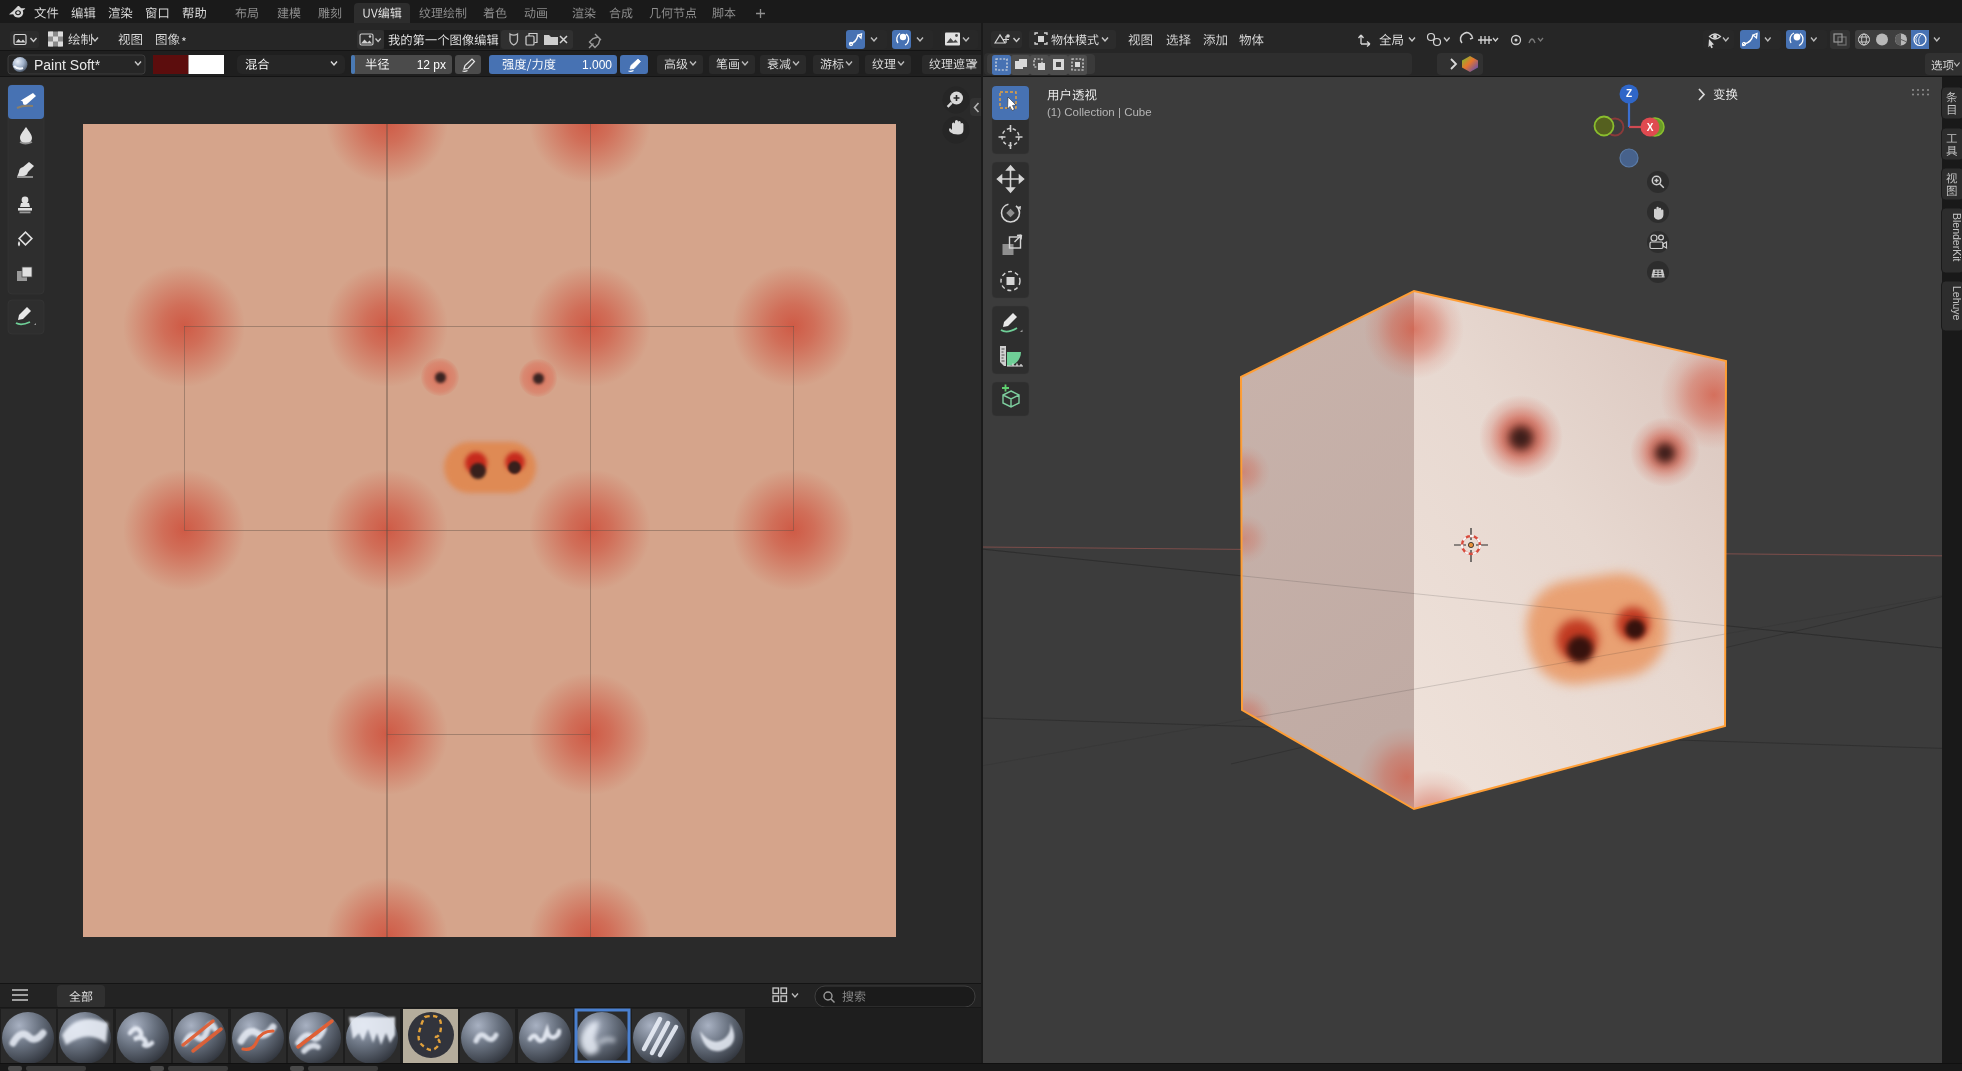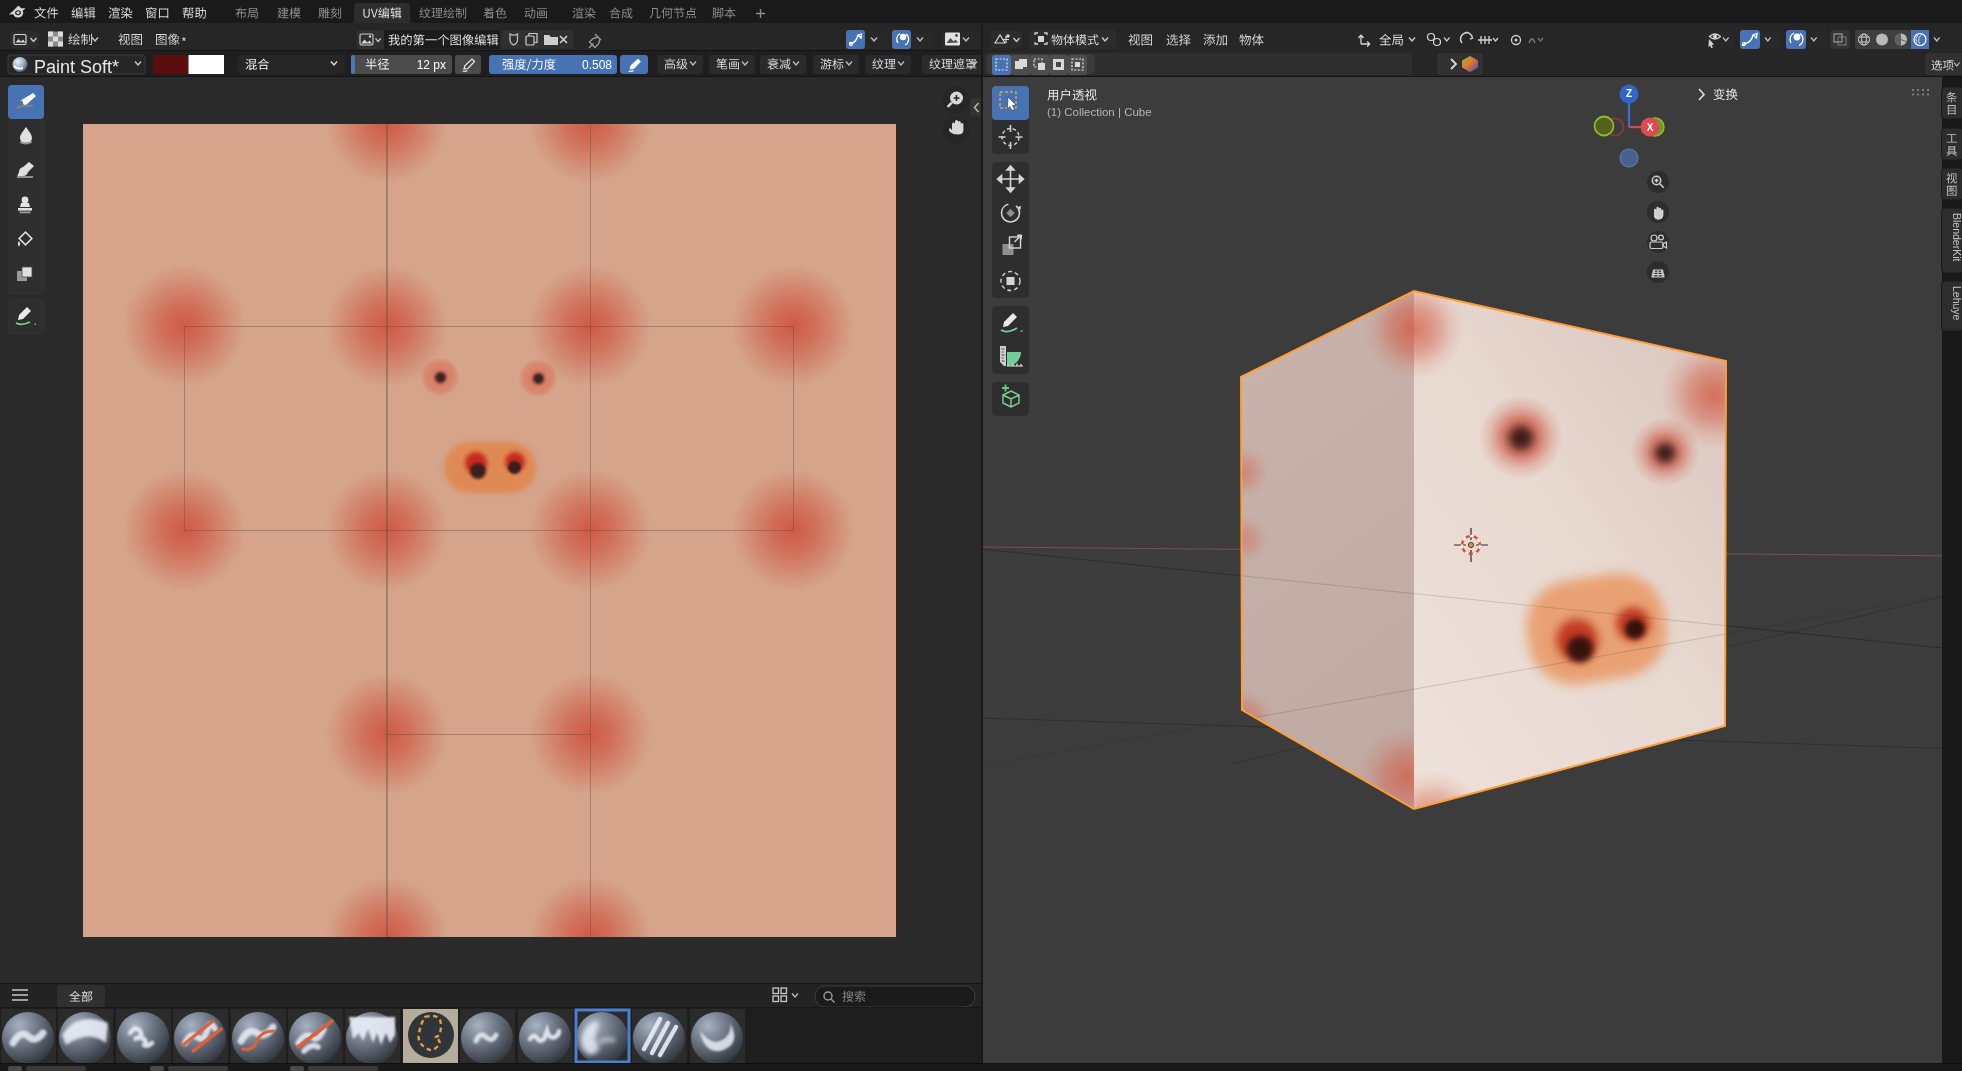--- a/index.html
+++ b/index.html
@@ -119,23 +119,23 @@
         <path d="M1.5 13 q2.5 1 5-0.5" stroke="#e8e8e8" stroke-width="1.1" fill="none"></path>
       </g>
       <rect x="489" y="4" width="128" height="19" rx="3" fill="#4772b3"></rect>
       <path transform="translate(502,17.8) scale(0.0123,-0.0123)" fill="#ffffff" d="M517.0 723H807.0V600H517.0ZM448.0 787V537H628.0V447H427.0V178H628.0V32L381.0 18L392.0 -55C519.0 -46 698.0 -33 871.0 -19C884.0 -44 894.0 -68 900.0 -88L965.0 -59C944.0 1 891.0 92 839.0 160L778.0 134C797.0 107 817.0 77 836.0 46L699.0 37V178H906.0V447H699.0V537H879.0V787ZM493.0 384H628.0V241H493.0ZM699.0 384H837.0V241H699.0ZM85.0 564C77.0 469 62.0 344 47.0 267H91.0L287.0 266C275.0 92 262.0 23 243.0 4C234.0 -6 225.0 -7 209.0 -7C192.0 -7 148.0 -6 103.0 -2C115.0 -21 123.0 -51 124.0 -72C170.0 -75 216.0 -75 240.0 -73C269.0 -71 288.0 -64 305.0 -43C333.0 -13 348.0 74 361.0 302C363.0 312 364.0 335 364.0 335H127.0C133.0 384 140.0 441 146.0 495H368.0V787H58.0V718H298.0V564Z M1386.0 644V557H1225.0V495H1386.0V329H1775.0V495H1937.0V557H1775.0V644H1701.0V557H1458.0V644ZM1701.0 495V389H1458.0V495ZM1757.0 203C1713.0 151 1651.0 110 1579.0 78C1508.0 111 1450.0 153 1408.0 203ZM1239.0 265V203H1369.0L1335.0 189C1376.0 133 1431.0 86 1497.0 47C1403.0 17 1298.0 -1 1192.0 -10C1203.0 -27 1217.0 -56 1222.0 -74C1347.0 -60 1469.0 -35 1576.0 7C1675.0 -37 1792.0 -65 1918.0 -80C1927.0 -61 1946.0 -31 1962.0 -15C1852.0 -5 1749.0 15 1660.0 46C1748.0 93 1821.0 157 1867.0 243L1820.0 268L1807.0 265ZM1473.0 827C1487.0 801 1502.0 769 1513.0 741H1126.0V468C1126.0 319 1119.0 105 1037.0 -46C1056.0 -52 1089.0 -68 1104.0 -80C1188.0 78 1201.0 309 1201.0 469V670H1948.0V741H1598.0C1586.0 773 1566.0 813 1548.0 845Z M2011.0 -179H2078.0L2377.0 794H2311.0Z M2802.0 838V665V622H2475.0V545H2798.0C2783.0 357 2717.0 137 2445.0 -25C2464.0 -38 2491.0 -66 2503.0 -84C2794.0 93 2862.0 337 2876.0 545H3219.0C3199.0 192 3177.0 50 3141.0 16C3129.0 3 3116.0 0 3095.0 0C3070.0 0 3006.0 1 2937.0 7C2952.0 -15 2961.0 -48 2963.0 -70C3025.0 -73 3089.0 -75 3123.0 -72C3162.0 -68 3185.0 -61 3209.0 -31C3254.0 18 3274.0 168 3297.0 582C3298.0 593 3299.0 622 3299.0 622H2880.0V665V838Z M3778.0 644V557H3617.0V495H3778.0V329H4167.0V495H4329.0V557H4167.0V644H4093.0V557H3850.0V644ZM4093.0 495V389H3850.0V495ZM4149.0 203C4105.0 151 4043.0 110 3971.0 78C3900.0 111 3842.0 153 3800.0 203ZM3631.0 265V203H3761.0L3727.0 189C3768.0 133 3823.0 86 3889.0 47C3795.0 17 3690.0 -1 3584.0 -10C3595.0 -27 3609.0 -56 3614.0 -74C3739.0 -60 3861.0 -35 3968.0 7C4067.0 -37 4184.0 -65 4310.0 -80C4319.0 -61 4338.0 -31 4354.0 -15C4244.0 -5 4141.0 15 4052.0 46C4140.0 93 4213.0 157 4259.0 243L4212.0 268L4199.0 265ZM3865.0 827C3879.0 801 3894.0 769 3905.0 741H3518.0V468C3518.0 319 3511.0 105 3429.0 -46C3448.0 -52 3481.0 -68 3496.0 -80C3580.0 78 3593.0 309 3593.0 469V670H4340.0V741H3990.0C3978.0 773 3958.0 813 3940.0 845Z"></path>
       <rect x="620" y="4" width="28" height="19" rx="3" fill="#4772b3"></rect>
       <g transform="translate(627,7)">
         <path d="M3 11 l1-3.5 7-6.5 2.5 2.5 -6.5 7z" fill="#ffffff" stroke="#ffffff" stroke-width="0.8"></path>
         <path d="M1.5 13 q2.5 1 5-0.5" stroke="#ffffff" stroke-width="1.1" fill="none"></path>
       </g>
     </svg>
-    <div class="abs" style="left:34px;top:57px;font-size:18px;color:#e8e8e8;">Paint Soft*</div>
+    <div class="abs" style="left:34px;top:57px;font-size:14px;color:#e8e8e8;">Paint Soft*</div>
     <div class="abs" style="left:396px;top:58px;width:50px;text-align:right;font-size:12px;color:#ffffff;">12 px</div>
-    <div class="abs" style="left:560px;top:58px;width:52px;text-align:right;font-size:12px;color:#ffffff;">0.508</div>
+    <div class="abs" style="left:560px;top:58px;width:52px;text-align:right;font-size:12px;color:#ffffff;">1.000</div>
     <svg class="abs" style="left:0px;top:51px" width="981" height="26" viewBox="0 0 981 26">
       <rect x="657" y="4" width="46" height="19" rx="3" fill="#2a2a2a"></rect>
       <path transform="translate(664,17.5) scale(0.012,-0.012)" fill="#dfdfdf" d="M286.0 559H719.0V468H286.0ZM211.0 614V413H797.0V614ZM441.0 826 470.0 736H59.0V670H937.0V736H553.0C542.0 768 527.0 810 513.0 843ZM96.0 357V-79H168.0V294H830.0V-1C830.0 -12 825.0 -16 813.0 -16C801.0 -16 754.0 -17 711.0 -15C720.0 -31 731.0 -54 735.0 -72C799.0 -72 842.0 -72 869.0 -63C896.0 -53 905.0 -37 905.0 0V357ZM281.0 235V-21H352.0V29H706.0V235ZM352.0 179H638.0V85H352.0Z M1042.0 56 1060.0 -18C1155.0 18 1280.0 66 1398.0 113L1383.0 178C1258.0 132 1127.0 84 1042.0 56ZM1400.0 775V705H1512.0C1500.0 384 1465.0 124 1329.0 -36C1347.0 -46 1382.0 -70 1395.0 -82C1481.0 30 1528.0 177 1555.0 355C1589.0 273 1631.0 197 1680.0 130C1620.0 63 1548.0 12 1470.0 -24C1486.0 -36 1512.0 -64 1523.0 -82C1597.0 -45 1666.0 6 1726.0 73C1781.0 10 1844.0 -42 1915.0 -78C1926.0 -59 1949.0 -32 1966.0 -18C1894.0 16 1829.0 67 1773.0 130C1842.0 223 1895.0 341 1926.0 486L1879.0 505L1865.0 502H1763.0C1788.0 584 1817.0 689 1840.0 775ZM1587.0 705H1746.0C1722.0 611 1692.0 506 1667.0 436H1839.0C1814.0 339 1775.0 257 1726.0 187C1659.0 278 1607.0 386 1572.0 499C1579.0 564 1583.0 633 1587.0 705ZM1055.0 423C1070.0 430 1094.0 436 1223.0 453C1177.0 387 1134.0 334 1115.0 313C1084.0 275 1060.0 250 1038.0 246C1046.0 227 1057.0 192 1061.0 177C1083.0 193 1117.0 206 1384.0 286C1381.0 302 1379.0 331 1379.0 349L1183.0 294C1257.0 382 1330.0 487 1393.0 593L1330.0 631C1311.0 593 1289.0 556 1266.0 520L1134.0 506C1195.0 593 1255.0 703 1301.0 809L1232.0 841C1189.0 719 1113.0 589 1090.0 555C1067.0 521 1050.0 498 1031.0 493C1040.0 474 1051.0 438 1055.0 423Z"></path>
       <path d="M690 10.5 l3 3.5 3-3.5" stroke="#bdbdbd" stroke-width="1.3" fill="none"></path>
       <rect x="709" y="4" width="46" height="19" rx="3" fill="#2a2a2a"></rect>
       <path transform="translate(716,17.5) scale(0.012,-0.012)" fill="#dfdfdf" d="M58.0 159 65.0 93 426.0 124V44C426.0 -47 457.0 -71 570.0 -71C595.0 -71 773.0 -71 799.0 -71C894.0 -71 917.0 -38 928.0 78C906.0 83 876.0 94 859.0 106C852.0 14 844.0 -4 795.0 -4C756.0 -4 604.0 -4 574.0 -4C512.0 -4 501.0 5 501.0 44V131L944.0 169L937.0 234L501.0 197V302L853.0 332L846.0 394L501.0 365V456C630.0 470 753.0 489 849.0 512L807.0 573C646.0 533 367.0 503 127.0 488C134.0 471 143.0 444 145.0 426C235.0 431 332.0 439 426.0 448V358L107.0 331L114.0 268L426.0 295V190ZM184.0 845C153.0 744 99.0 645 36.0 579C54.0 569 85.0 549 100.0 538C133.0 577 165.0 626 194.0 681H245.0C271.0 634 297.0 577 308.0 541L374.0 566C364.0 597 343.0 641 321.0 681H476.0V745H224.0C236.0 772 247.0 799 257.0 827ZM578.0 845C549.0 746 495.0 653 429.0 592C447.0 582 479.0 561 493.0 549C527.0 584 560.0 630 589.0 681H661.0C683.0 643 706.0 599 715.0 568L781.0 592C773.0 617 756.0 650 737.0 681H935.0V745H620.0C632.0 772 642.0 799 651.0 827Z M1092.0 775V704H1910.0V775ZM1257.0 592V142H1739.0V592ZM1321.0 338H1463.0V206H1321.0ZM1530.0 338H1673.0V206H1530.0ZM1321.0 529H1463.0V398H1321.0ZM1530.0 529H1673.0V398H1530.0ZM1090.0 526V-29H1836.0V-76H1911.0V533H1836.0V41H1167.0V526Z"></path>
       <path d="M742 10.5 l3 3.5 3-3.5" stroke="#bdbdbd" stroke-width="1.3" fill="none"></path>
       <rect x="760" y="4" width="46" height="19" rx="3" fill="#2a2a2a"></rect>
       <path transform="translate(767,17.5) scale(0.012,-0.012)" fill="#dfdfdf" d="M425.0 825C440.0 801 457.0 772 471.0 746H67.0V685H931.0V746H559.0C544.0 775 520.0 815 499.0 845ZM721.0 423V345H279.0V423ZM279.0 552H721.0V479H279.0ZM63.0 483V418H207.0V286H401.0C306.0 206 164.0 136 36.0 102C52.0 88 72.0 61 83.0 43C147.0 63 215.0 92 280.0 127V44C280.0 6 261.0 -10 247.0 -18C258.0 -32 271.0 -61 276.0 -78C298.0 -64 333.0 -54 593.0 9C590.0 24 588.0 52 588.0 72L354.0 22V171C407.0 206 456.0 245 495.0 286H504.0C579.0 104 715.0 -15 918.0 -67C928.0 -47 948.0 -17 965.0 -2C866.0 19 783.0 57 717.0 111C777.0 143 848.0 187 904.0 229L844.0 271C802.0 234 732.0 186 673.0 150C634.0 190 602.0 235 578.0 286H796.0V418H943.0V483H796.0V611H207.0V483Z M1763.0 801C1810.0 767 1863.0 719 1889.0 686L1935.0 726C1909.0 759 1854.0 805 1808.0 836ZM1401.0 530V471H1652.0V530ZM1049.0 767C1098.0 694 1150.0 597 1172.0 536L1235.0 566C1212.0 627 1157.0 722 1107.0 793ZM1037.0 2 1102.0 -29C1146.0 67 1198.0 200 1236.0 313L1178.0 345C1137.0 225 1078.0 86 1037.0 2ZM1412.0 392V57H1471.0V113H1647.0V392ZM1471.0 331H1592.0V175H1471.0ZM1666.0 835 1672.0 677H1295.0V409C1295.0 273 1285.0 88 1196.0 -44C1212.0 -52 1241.0 -72 1253.0 -84C1347.0 56 1362.0 262 1362.0 409V609H1676.0C1685.0 441 1700.0 291 1725.0 175C1669.0 93 1601.0 25 1518.0 -27C1533.0 -39 1558.0 -63 1569.0 -75C1636.0 -29 1694.0 27 1745.0 93C1776.0 -16 1820.0 -80 1879.0 -82C1915.0 -83 1952.0 -39 1971.0 123C1959.0 129 1930.0 146 1918.0 159C1910.0 59 1897.0 2 1879.0 3C1846.0 5 1818.0 66 1795.0 166C1856.0 264 1902.0 380 1935.0 514L1870.0 528C1847.0 430 1817.0 342 1777.0 263C1761.0 361 1749.0 479 1741.0 609H1952.0V677H1738.0C1736.0 728 1734.0 781 1733.0 835Z"></path>
       <path d="M793 10.5 l3 3.5 3-3.5" stroke="#bdbdbd" stroke-width="1.3" fill="none"></path>

